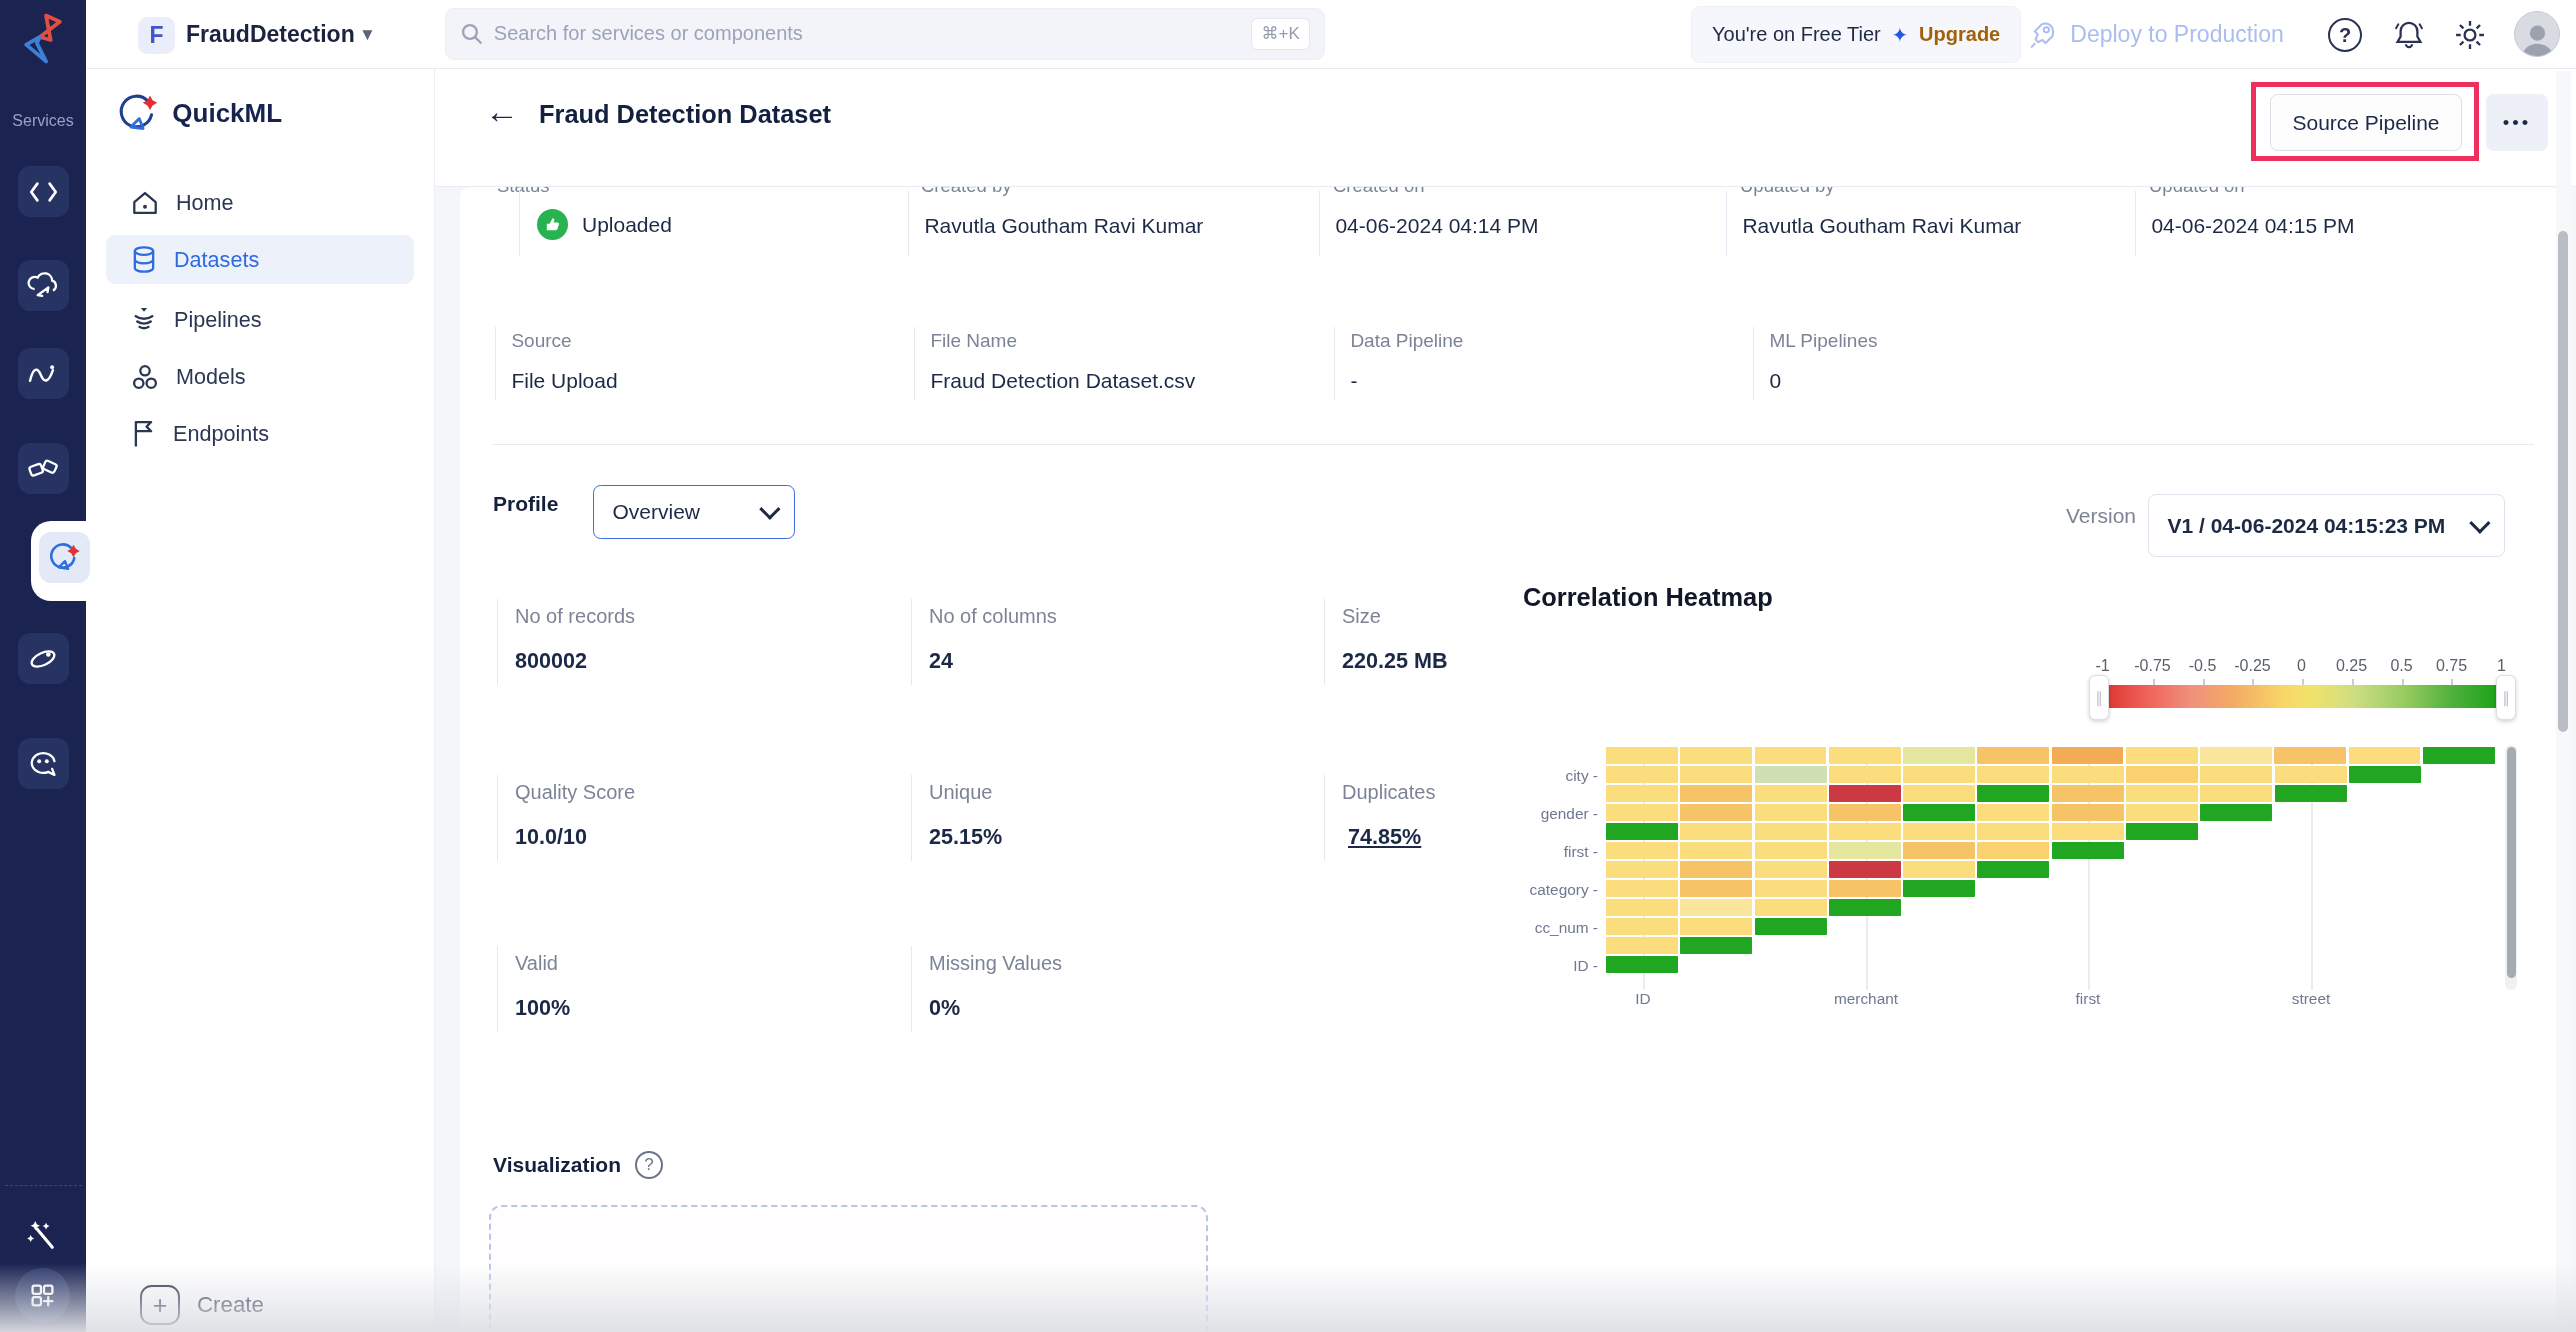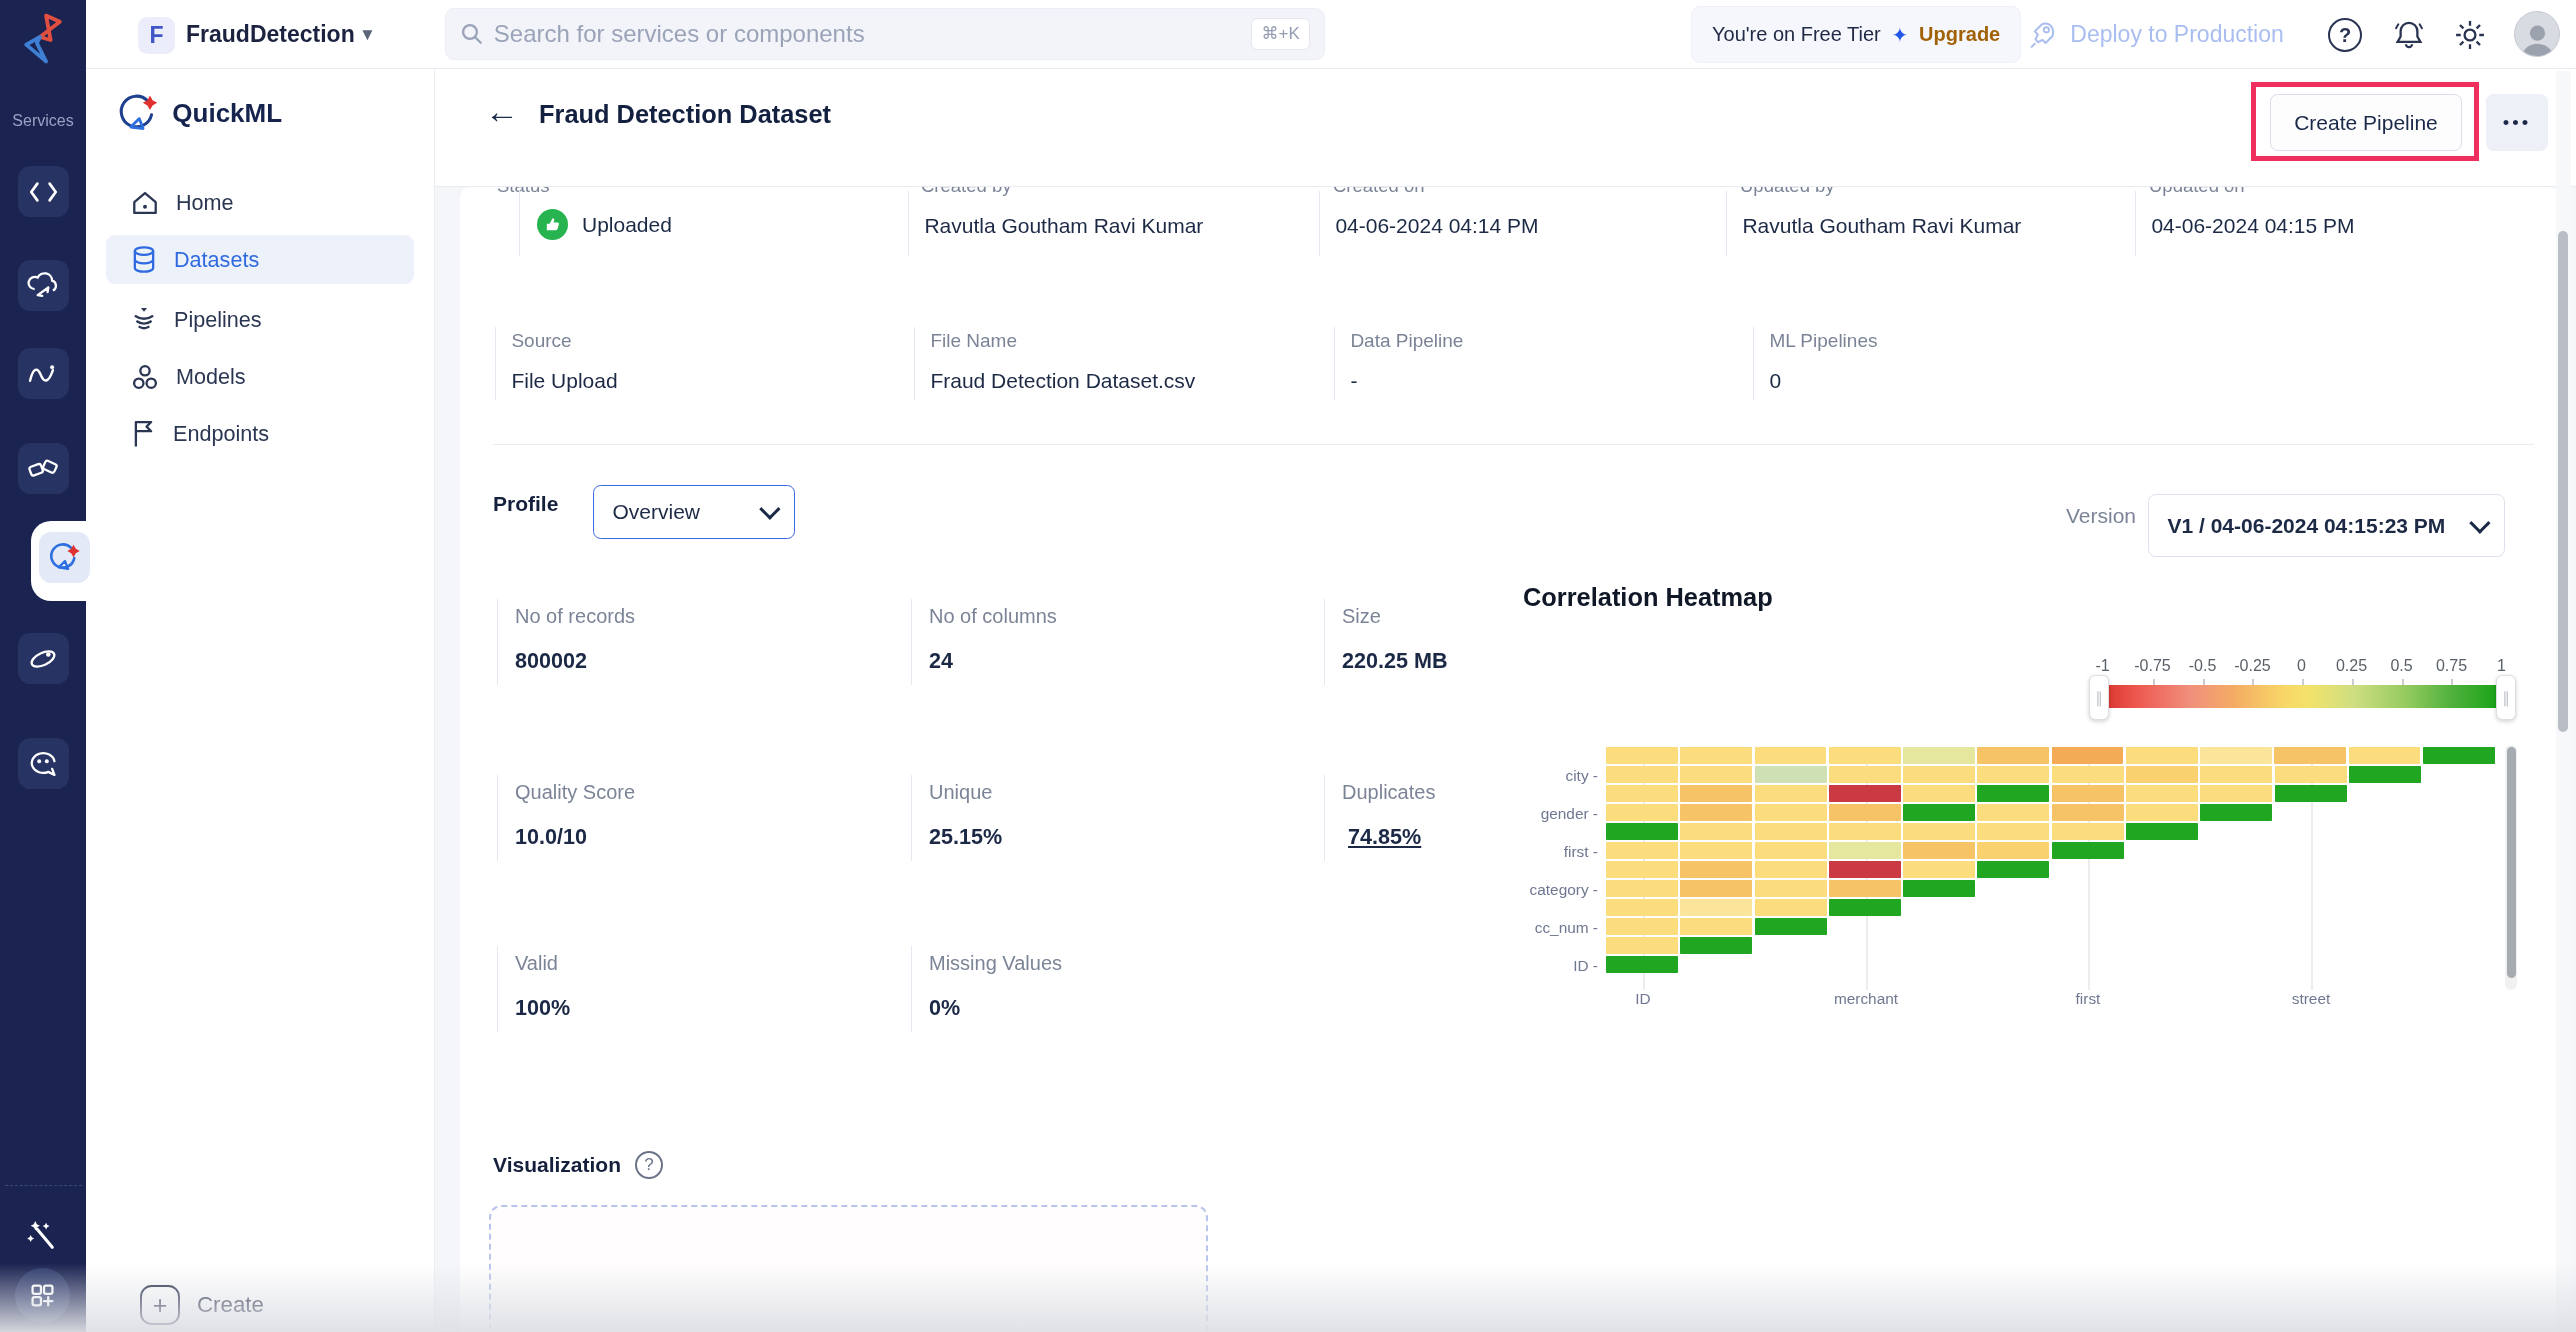--- a/index.html
+++ b/index.html
@@ -17,21 +17,21 @@
   .rail-wand { left:17.7px; top:1209px; width:51px; height:51px; display:flex; align-items:center; justify-content:center; }
   .rail-apps { left:15.4px; top:1268px; width:55px; height:55px; background:#2d3a6b; border-radius:50%; display:flex; align-items:center; justify-content:center; }
   .rail-dash { left:4.6px; top:1185px; width:77px; border-top:1.5px dashed #3c4877; }
 
   
   .topbar { left:86px; top:0; width:2490px; height:69px; background:#ffffff; border-bottom:1.5px solid #e9ebf2; z-index:25; }
   .proj-avatar { left:52px; top:17px; width:37px; height:37px; background:#ecedfb; border-radius:9.2px; color:#4356c8; font-weight:bold; font-size:23px; display:flex; align-items:center; justify-content:center; }
   .proj-name { left:100px; top:21px; font-size:23px; font-weight:bold; color:#1b2340; }
   .proj-caret { left:273px; top:25.4px; font-size:17px; color:#5b6478; }
   .search-box { left:359px; top:7.7px; width:880px; height:52px; background:#f2f4f9; border:1.5px solid #eceef5; border-radius:9.2px; display:flex; align-items:center; padding:0 14px; }
-  .search-box input { flex:1; border:none; outline:none; background:transparent; font-size:24px; color:#3a4257; font-family:"Liberation Sans",sans-serif; }
+  .search-box input { flex:1; border:none; outline:none; background:transparent; font-size:20px; color:#3a4257; font-family:"Liberation Sans",sans-serif; }
   .search-box input::placeholder { color:#9aa3b8; }
   .kbd-badge { background:#ffffff; border:1.5px solid #e4e7f0; border-radius:6.2px; color:#939cb0; font-size:17px; padding:4.6px 9.2px; }
   .freetier-pill { left:1605px; top:6.2px; height:57px; background:#f5f7fc; border:1.5px solid #eef0f8; border-radius:9.2px; display:flex; align-items:center; padding:0 20px; gap:10.8px; }
   .freetier-text { font-size:20px; color:#222b45; }
   .upgrade-spark { color:#2457e6; font-size:20px; }
   .upgrade-link { color:#a16207; font-size:20px; font-weight:bold; }
   .deploy-btn { left:1941px; top:10.8px; height:48px; display:flex; align-items:center; gap:12.3px; color:#a9bdf0; font-size:23px; }
   .top-icon { top:14px; width:42px; height:42px; display:flex; align-items:center; justify-content:center; color:#2a3352; }
   .help-circle { width:34px; height:34px; border:2.3px solid #2a3352; border-radius:50%; font-size:20px; font-weight:bold; color:#2a3352; display:flex; align-items:center; justify-content:center; }
   .avatar { left:2428px; top:10.8px; width:46px; height:46px; border-radius:50%; background:#d8dbe1; border:1.5px solid #c5c9d2; overflow:hidden; display:flex; align-items:flex-end; justify-content:center; }
@@ -324,21 +324,21 @@
 
   <div class="abs create-row">
     <span class="plus-sq">+</span>
     <span>Create</span>
   </div>
 </div>
 
 <div class="abs pagehead">
   <div class="abs back-arrow">←</div>
   <div class="abs page-title">Fraud Detection Dataset</div>
-  <button class="abs create-pipeline-btn">Create Pipeline</button>
+  <button class="abs create-pipeline-btn">Source Pipeline</button>
   <div class="abs annotation-rect"></div>
   <div class="abs more-btn">•••</div>
 </div>
 
 <div class="abs card">
 
   <div class="abs clip-row">
     <span class="clip-label" style="left:37px;">Status</span>
     <span class="clip-label" style="left:461px;">Created by</span>
     <span class="clip-label" style="left:873px;">Created on</span>

